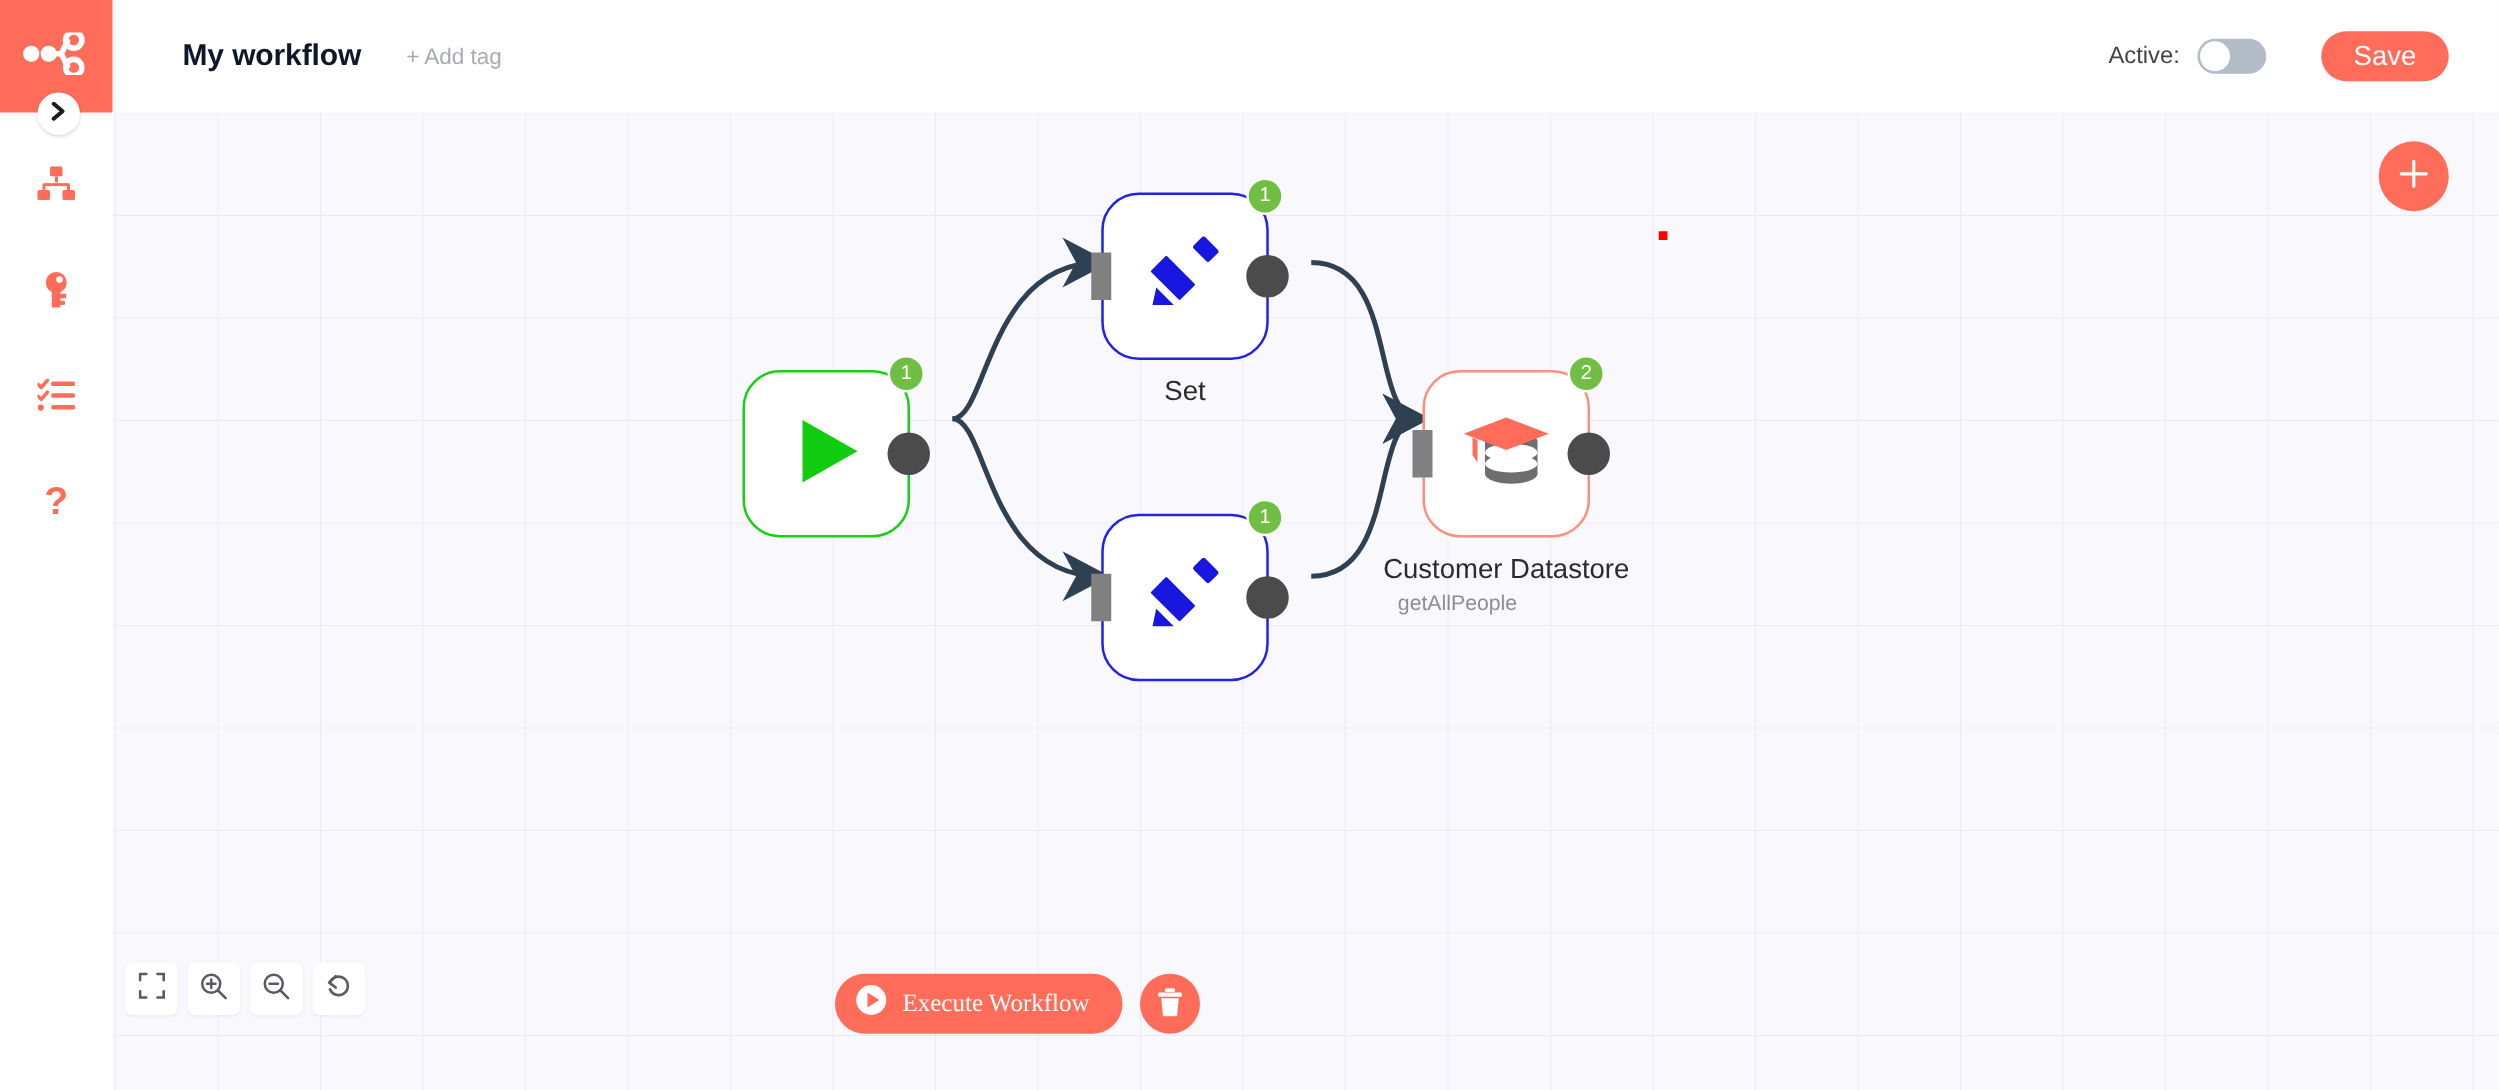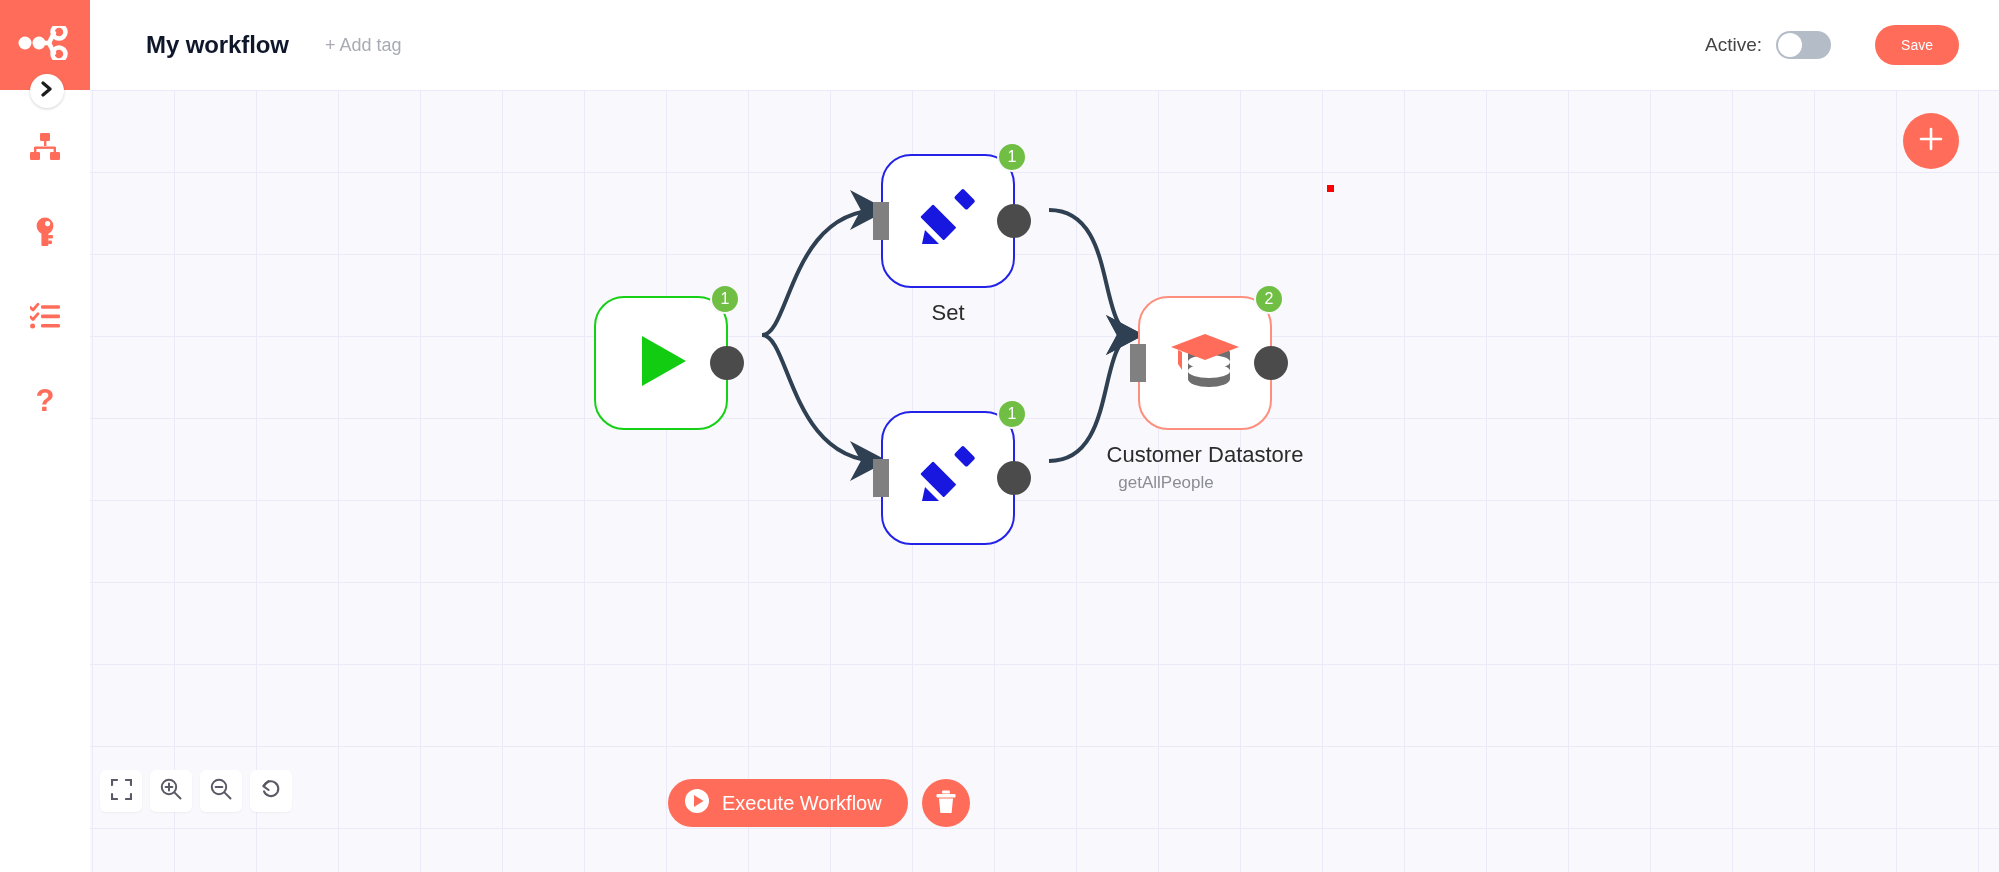--- a/index.html
+++ b/index.html
@@ -116,21 +116,21 @@
   }
   .save-btn {
     margin-left: 44px;
     margin-right: 40px;
     background: #ff6d5a;
     color: #ffffff;
     border: none;
     border-radius: 20px;
     padding: 0 26px;
     height: 40px;
-    font-size: 14px;
+    font-size: 22px;
     font-family: "Liberation Sans", sans-serif;
     cursor: pointer;
   }
 
   
   .canvas {
     position: absolute;
     left: 90px; top: 90px;
     width: 1909px; height: 782px;
     background-color: #f9f8fd;
@@ -256,21 +256,21 @@
     display: flex;
     align-items: center;
     gap: 12px;
     background: #ff6d5a;
     color: #ffffff;
     border: none;
     border-radius: 24px;
     height: 48px;
     padding: 0 26px 0 16px;
     font-size: 20px;
-    font-family: Liberation Sans, sans-serif;
+    font-family: Liberation Serif, serif;
     cursor: pointer;
   }
   .delete-btn {
     width: 48px; height: 48px;
     border-radius: 50%;
     background: #ff6d5a;
     border: none;
     display: flex;
     align-items: center;
     justify-content: center;

